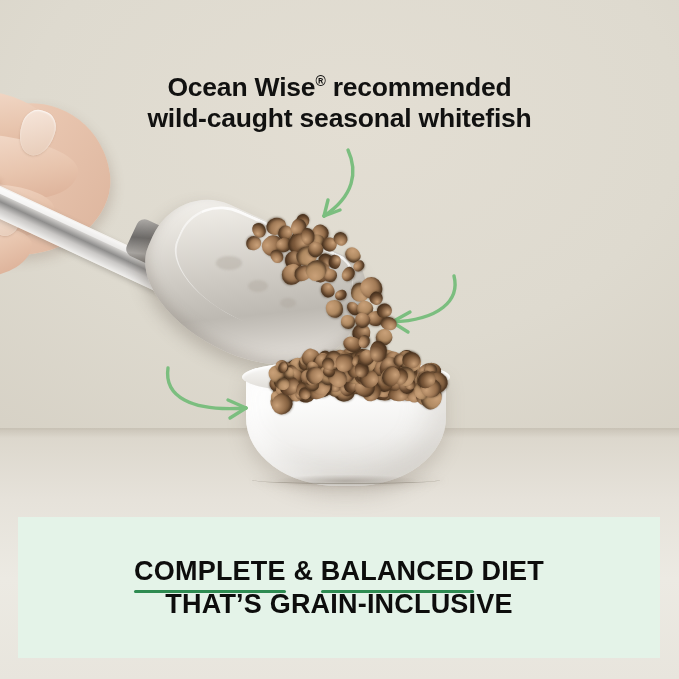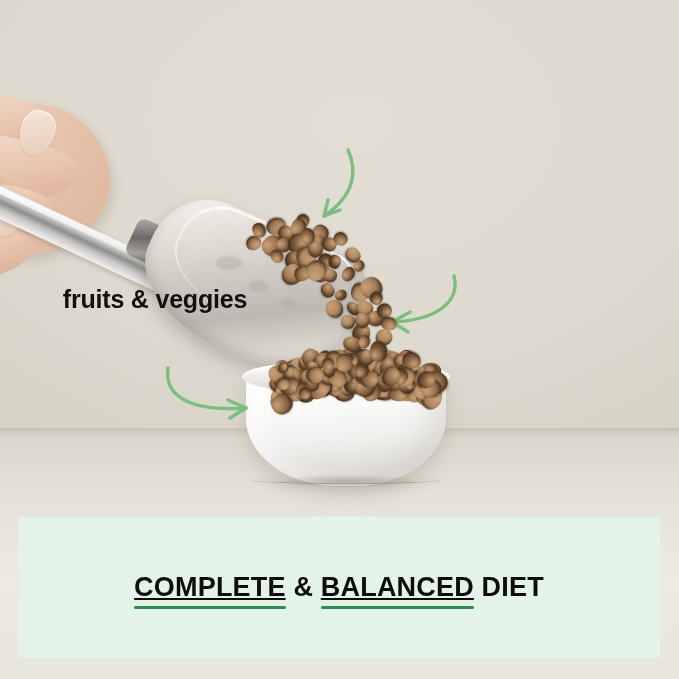--- a/index.html
+++ b/index.html
@@ -168,21 +168,20 @@
     font-weight:700;
     font-size:27px;
     letter-spacing:.2px;
     line-height:1.22;
     white-space:nowrap;
     text-align:center;
   }
   .uline {
     position:relative;
     display:inline-block;
-    text-decoration:underline;
   }
   .uline::after {
     content:"";
     position:absolute; left:0; right:0; bottom:-5px; height:2.5px;
     background:#2e8b51;
     border-radius:2px;
   }
 </style>
 </head>
 <body>
@@ -594,25 +593,29 @@
   </div>
 
   <div class="arrow" style="left:162px; top:358px;">
     <svg width="100" height="66" viewBox="0 0 100 66" fill="none">
       <path d="M6 10 C 2 38, 28 54, 84 50" stroke="#7bbe7f" stroke-width="3.4" stroke-linecap="round"></path>
       <path d="M84 50 L 66 42" stroke="#7bbe7f" stroke-width="3.4" stroke-linecap="round"></path>
       <path d="M84 50 L 68 60" stroke="#7bbe7f" stroke-width="3.4" stroke-linecap="round"></path>
     </svg>
   </div>
 
+  <div class="callout" id="co-ocean">
+    <div><span>Ocean Wise</span><span class="sup">®</span><span> recommended</span></div>
+    <div>wild-caught seasonal whitefish</div>
+  </div>
 
   <div class="callout" id="co-nutrient">
   </div>
 
   <div class="callout" id="co-nongmo">
-    <div>fruits &amp; veggies</div>
   </div>
 
   <div id="banner">
     <div class="banner-line"><span class="uline">COMPLETE</span><span> &amp; </span><span class="uline">BALANCED</span><span> DIET</span></div>
+    <div class="banner-line">THAT’S GRAIN-INCLUSIVE</div>
   </div>
 
 </div>
 
 </body></html>

